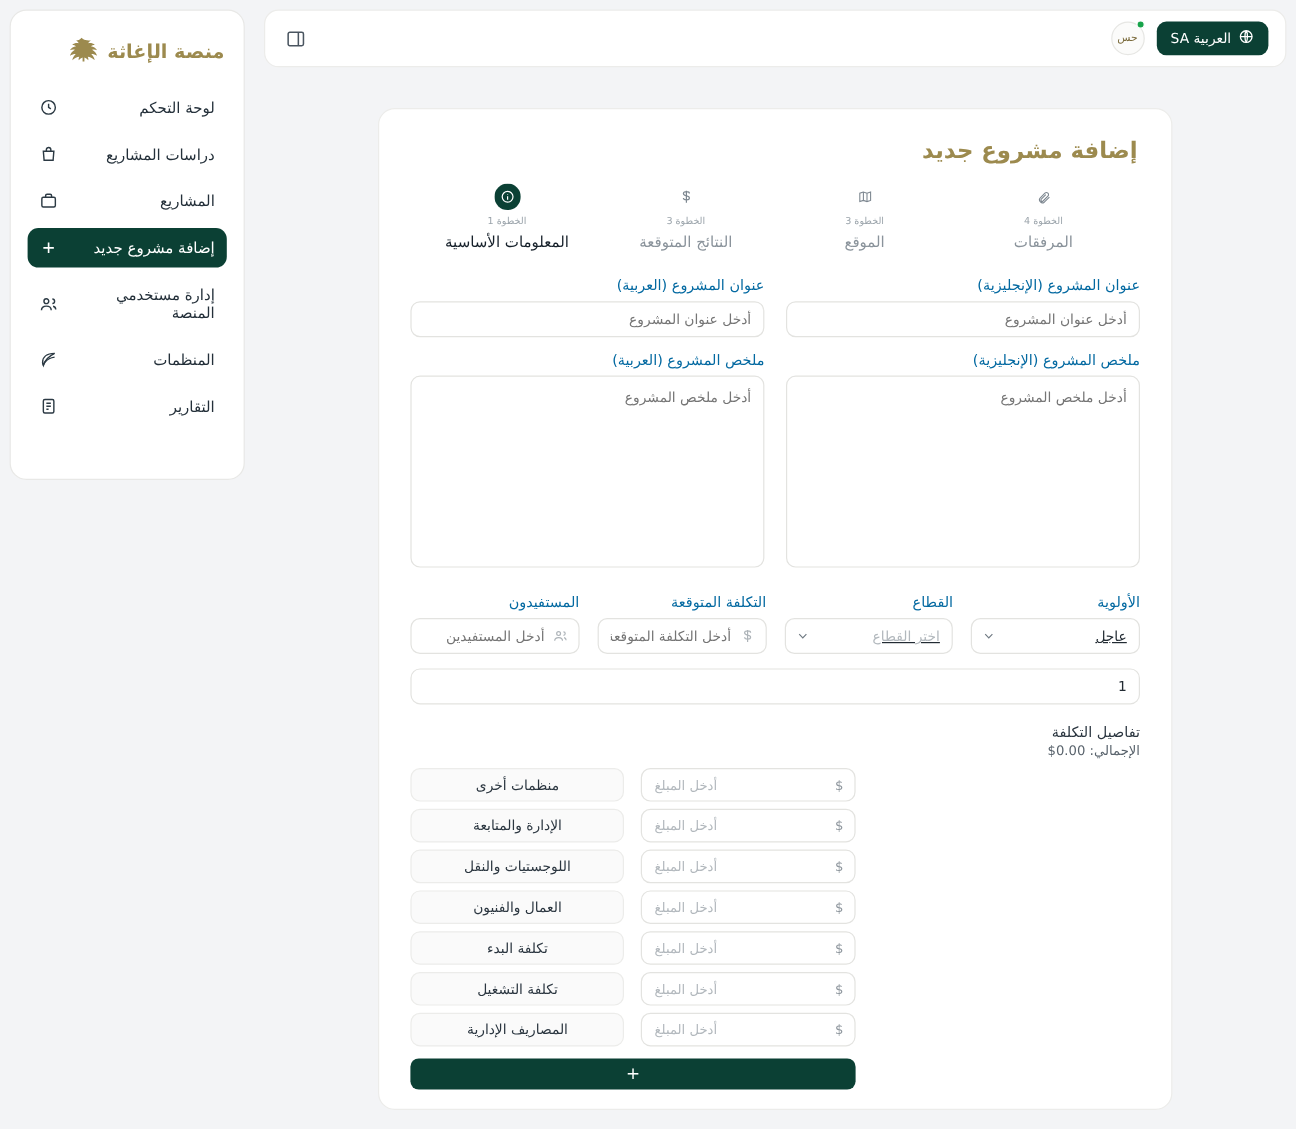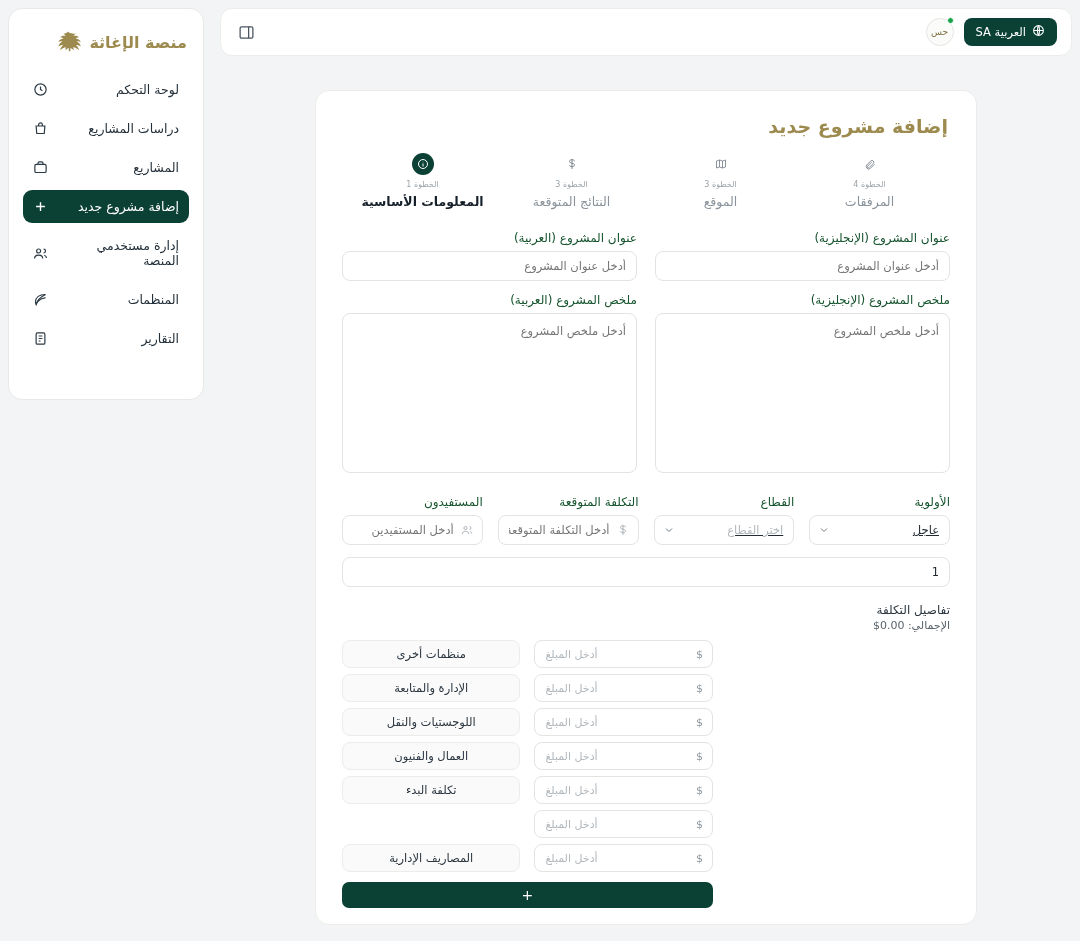--- a/index.html
+++ b/index.html
@@ -183,33 +183,33 @@
     border-radius: 50%;
     display: flex; align-items: center; justify-content: center;
     background: #ffffff;
     color: #7d8790;
     border: 1px solid transparent;
   }
   .step.done .step-circle { background: #0b4034; color: #ffffff; }
   .step-circle svg { width: 12px; height: 12px; }
   .step-num { font-size: 8px; color: #9aa3aa; }
   .step-label { font-size: 12.5px; color: #8a939b; }
-  .step.done .step-label { color: #16202a; font-weight: bold; }
+  .step.done .step-label { color: #16202a; font-weight: normal; }
 
   
   .form-grid {
     display: grid;
     grid-template-columns: 1fr 1fr;
     column-gap: 18px;
     row-gap: 12px;
   }
   .field { display: flex; flex-direction: column; gap: 6px; }
   .field-label {
     font-size: 12px;
-    color: #14532d;
+    color: #0369a1;
     text-align: right;
   }
   .input {
     height: 30px;
     border: 1px solid #e3e3e0;
     border-radius: 8px;
     background: #ffffff;
     padding: 0 10px;
     font-size: 11.5px;
     color: #222b33;
@@ -538,20 +538,21 @@
                 <span>أدخل المبلغ</span>
               </div>
               <div class="cost-name">تكلفة البدء</div>
             </div>
 
             <div class="cost-row">
               <div class="cost-amount">
                 <span class="cur">$</span>
                 <span>أدخل المبلغ</span>
               </div>
+              <div class="cost-name">تكلفة التشغيل</div>
             </div>
 
             <div class="cost-row">
               <div class="cost-amount">
                 <span class="cur">$</span>
                 <span>أدخل المبلغ</span>
               </div>
               <div class="cost-name">المصاريف الإدارية</div>
             </div>
 

